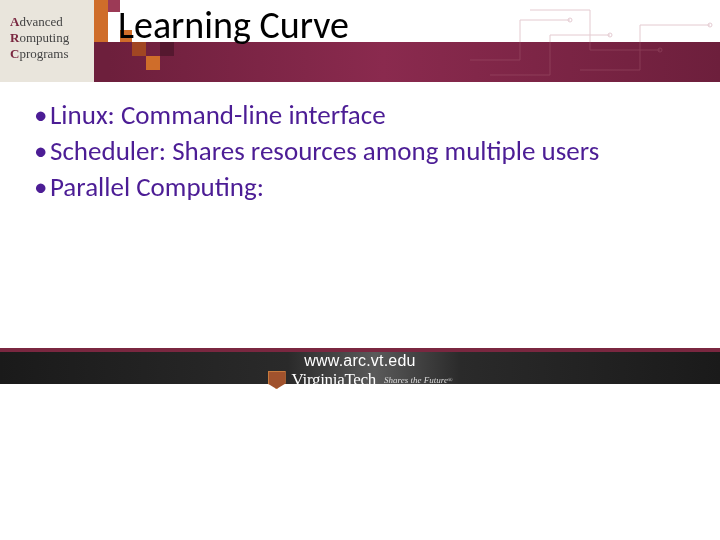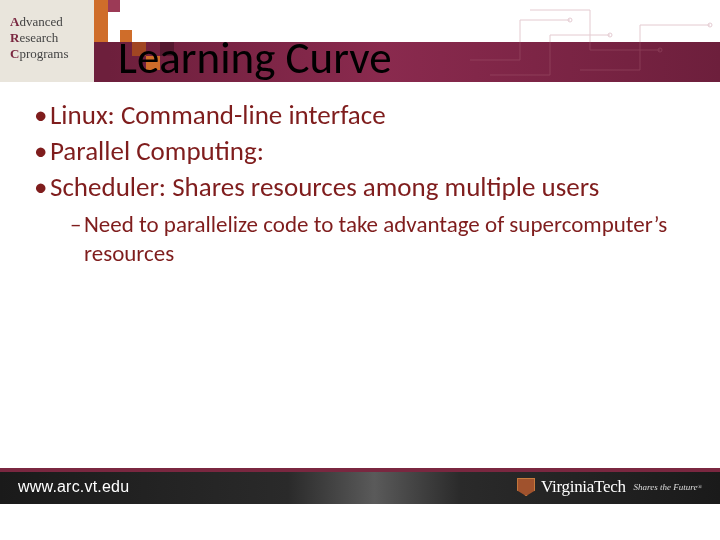--- a/index.html
+++ b/index.html
@@ -7,21 +7,21 @@
     padding: 0;
     width: 720px;
     height: 540px;
     font-family: Calibri, "Segoe UI", Arial, sans-serif;
     background: #fff;
     overflow: hidden;
   }
   .slide {
     position: relative;
     width: 720px;
-    height: 504px;
+    height: 384px;
   }
 
   
   .header {
     position: absolute;
     left: 0; top: 0;
     width: 720px;
     height: 82px;
   }
   .header-bg {
@@ -62,33 +62,32 @@
     color: #444;
     font-size: 13px;
     line-height: 16px;
   }
   .arc-logo .L { color: #7a2740; font-weight: 600; }
 
   .title {
     position: absolute;
     left: 118px;
     top: 2px;
-    font-size: 45px;
+    font-size: 38px;
     color: #000;
     font-weight: 400;
-    margin-top: 28px;
   }
 
   
   .body {
     position: absolute;
     left: 34px;
     top: 98px;
     width: 652px;
-    color: #7f1d1d;
+    color: #4c1d95;
   }
   .lvl1 {
     font-size: 27px;
     line-height: 34px;
     margin: 0 0 2px 0;
     padding-left: 16px;
     text-indent: -16px;
   }
   .lvl1 .dot {
     display: inline-block;
@@ -117,20 +116,21 @@
     position: absolute;
     left: 0; bottom: 0;
     width: 720px; height: 36px;
     background: linear-gradient(90deg,#1a1a1a 0%,#2a2a2a 40%,#5a5a5a 52%,#2a2a2a 64%,#1a1a1a 100%);
     border-top: 4px solid #7a2740;
     box-sizing: border-box;
     display: flex;
     align-items: center;
     justify-content: space-between;
     padding: 0 18px 2px 18px;
+    flex-direction: column;
   }
   .footer .url {
     color: #fff;
     font-family: Verdana, Arial, sans-serif;
     font-size: 16px;
     letter-spacing: 0.2px;
   }
   .footer .vt {
     display: flex;
     align-items: center;
@@ -184,41 +184,38 @@
               <circle cx="150" cy="35" r="2"></circle>
             <circle cx="200" cy="50" r="2"></circle>
               <circle cx="250" cy="25" r="2"></circle>
           </g>
         </svg>
       </div>
     </div>
 
     <div class="arc-logo">
       <div><span class="L">A</span><span>dvanced</span></div>
-      <div><span class="L">R</span><span>esearch</span></div>
+      <div><span class="L">R</span><span>omputing</span></div>
       <div><span class="L">C</span><span>programs</span></div>
     </div>
 
     <div class="title">Learning Curve</div>
   </div>
 
   <div class="body">
     <p class="lvl1">
       <span class="dot">•</span><span>Linux: Command-line interface</span>
     </p>
     <p class="lvl1">
+      <span class="dot">•</span><span>Scheduler: Shares resources among multiple users</span>
+    </p>
+    <p class="lvl1">
       <span class="dot">•</span><span>Parallel Computing:</span>
     </p>
-    <p class="lvl1">
-      <span class="dot">•</span><span>Scheduler: Shares resources among multiple users</span>
-    </p>
     <div class="lvl2-wrap">
-      <p class="lvl2">
-        <span class="dash">–</span><span>Need to parallelize code to take advantage of supercomputer’s resources</span>
-      </p>
     </div>
   </div>
 
   <div class="footer">
     <div class="url">www.arc.vt.edu</div>
     <div class="vt">
       <div class="vt-shield"></div>
       <div class="vt-word">VirginiaTech</div>
       <div class="vt-tag">
         <span>Shares the Future</span><span class="tm">®</span>

